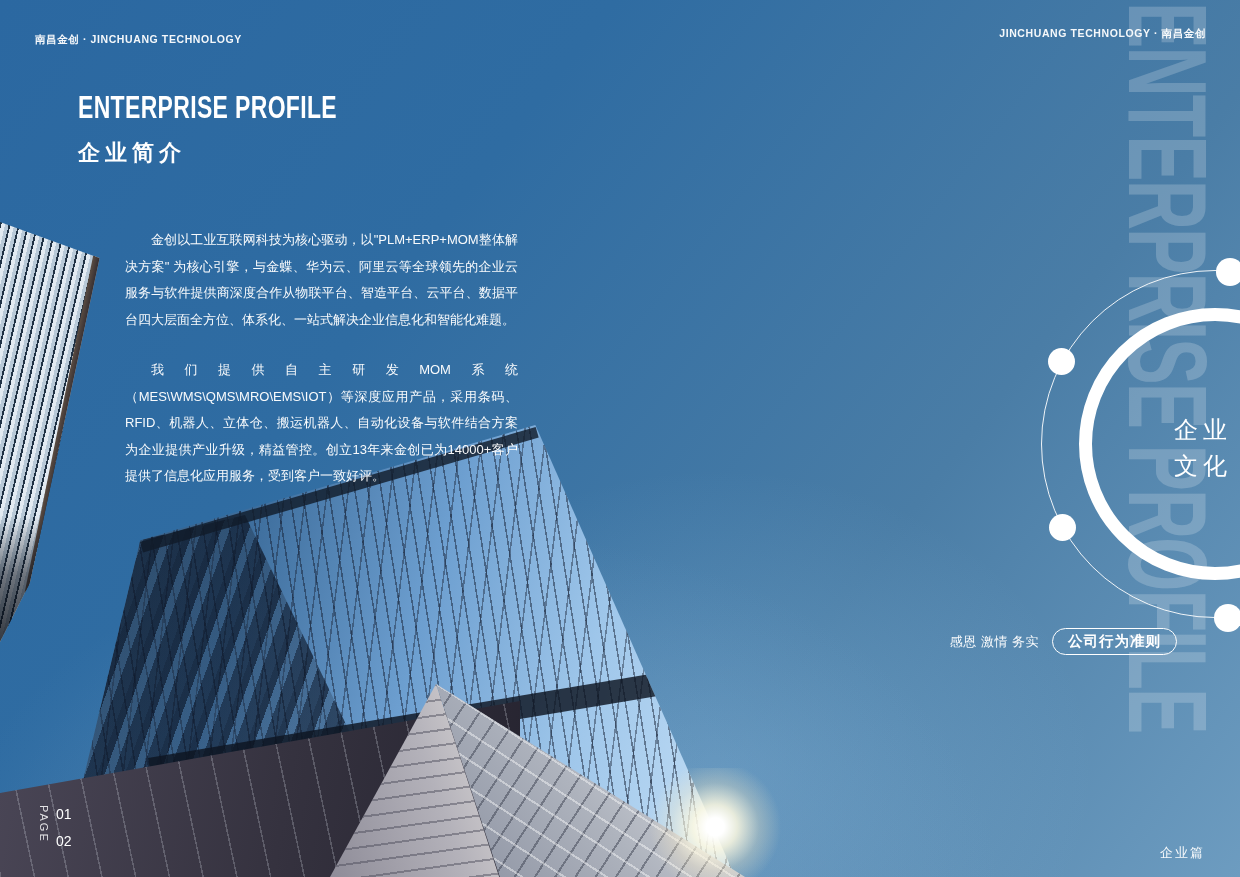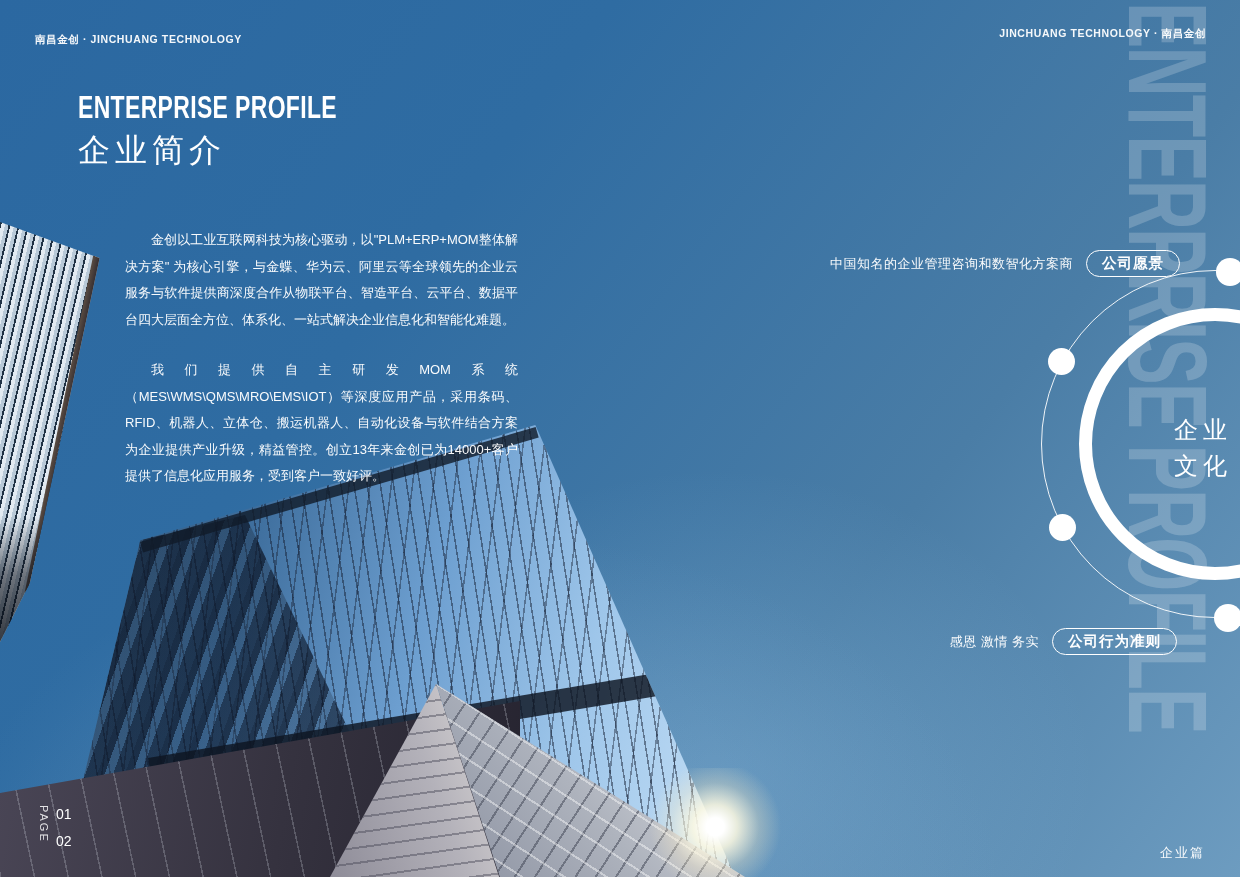--- a/index.html
+++ b/index.html
@@ -91,21 +91,21 @@
     left:648px;top:768px;width:140px;height:140px;pointer-events:none;
     background:radial-gradient(circle at 48% 42%, #ffffff 0 9px, rgba(255,250,225,0.85) 22px, rgba(255,240,200,0.30) 44px, transparent 66px);
   }
   
   .hdr{position:absolute;top:27px;font-size:10.5px;font-weight:700;letter-spacing:0.6px;color:rgba(255,255,255,0.95);}
   .hdr.left{left:35px;margin-top:6px;}
   .hdr.right{right:34px;}
   
   .title{position:absolute;left:78px;top:90px;}
   .title-en{font-size:31px;font-weight:700;white-space:nowrap;transform:scaleX(0.74);transform-origin:left top;letter-spacing:0.5px;}
-  .title-zh{margin-top:3px;font-size:32px;letter-spacing:5px;font-weight:400;}
+  .title-zh{margin-top:12px;font-size:22px;letter-spacing:5px;font-weight:700;}
   
   .intro{position:absolute;left:125px;top:227px;width:393px;}
   .intro p{margin:0 0 24px 0;font-size:13px;line-height:26.5px;text-align:justify;text-indent:2em;color:rgba(255,255,255,0.97);}
   
   .thin-circle{position:absolute;left:1041px;top:270px;width:348px;height:348px;border:1.5px solid rgba(255,255,255,0.9);border-radius:50%;box-sizing:border-box;}
   .thick-ring{position:absolute;left:1079px;top:308px;width:272px;height:272px;border:13px solid #ffffff;border-radius:50%;box-sizing:border-box;}
   .dot{position:absolute;background:#fff;border-radius:50%;}
   .dot.d1{left:1216px;top:258px;width:28px;height:28px;}
   .dot.d2{left:1048px;top:348px;width:27px;height:27px;}
   .dot.d3{left:1049px;top:514px;width:27px;height:27px;}
@@ -168,24 +168,20 @@
   <div class="thick-ring"></div>
   <div class="dot d1"></div>
   <div class="dot d2"></div>
   <div class="dot d3"></div>
   <div class="dot d4"></div>
   <div class="culture-center">
     <div>企业</div>
     <div>文化</div>
   </div>
 
-  <div class="culture-row row1">
-    <span class="row-desc">中国知名的企业管理咨询和数智化方案商</span>
-    <span class="pill">公司愿景</span>
-  </div>
   <div class="culture-row row4">
     <span class="row-desc">感恩 激情 务实</span>
     <span class="pill">公司行为准则</span>
   </div>
 
   <div class="page-word">PAGE</div>
   <div class="page-nums">
     <div>01</div>
     <div>02</div>
   </div>

